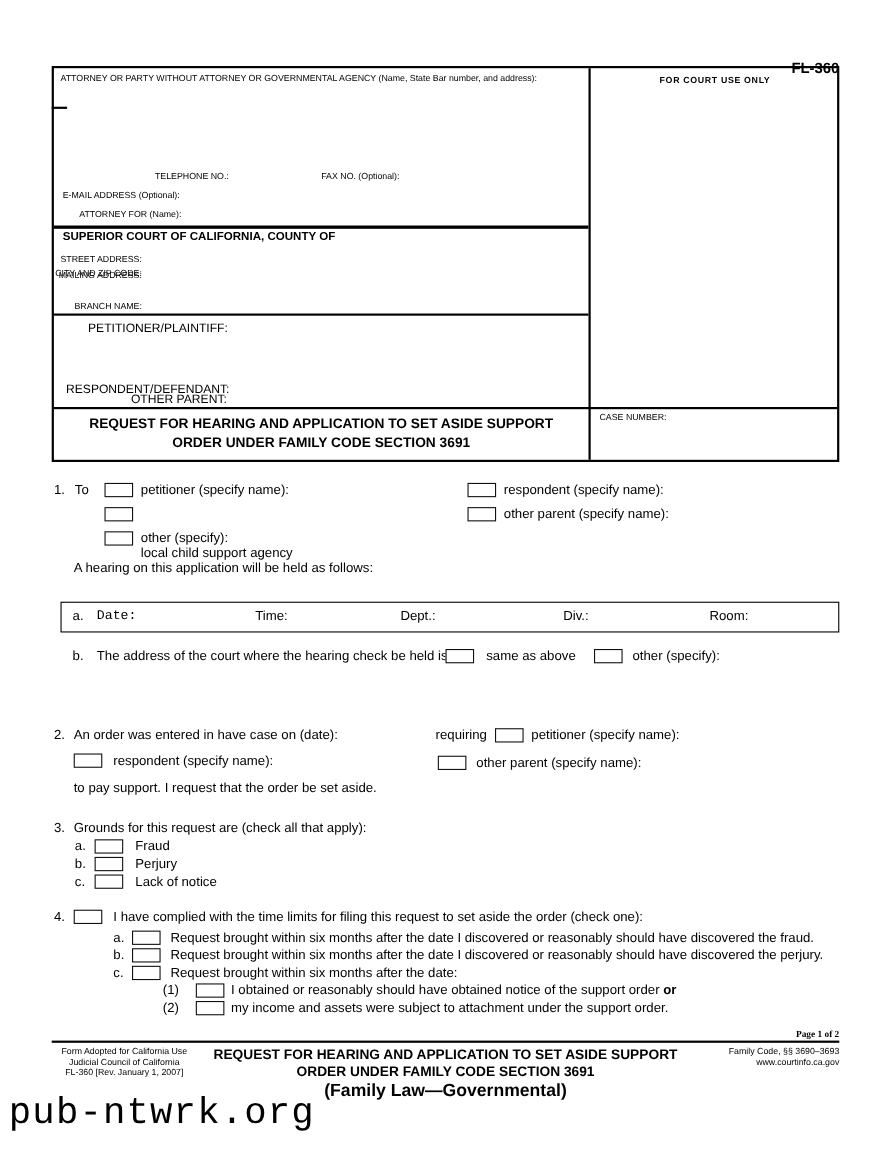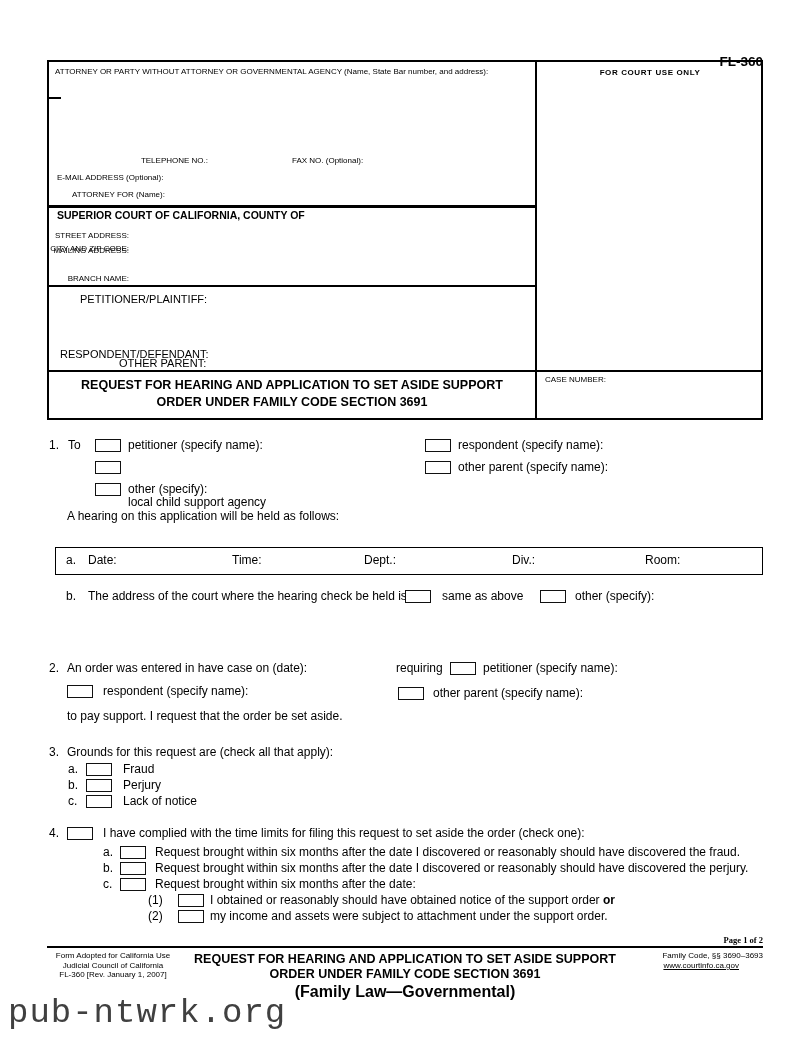--- a/index.html
+++ b/index.html
@@ -25,21 +25,21 @@
         border:2px solid #000;box-sizing:border-box;}
   .vdiv{position:absolute;left:486px;top:0;bottom:0;width:2px;background:#000;}
   .hline{position:absolute;background:#000;}
   .hearingbox{position:absolute;left:55px;top:547px;width:708px;height:28px;
         border:1.5px solid #000;box-sizing:border-box;}
   .rule{position:absolute;left:47px;top:946px;width:716px;height:1.5px;background:#000;}
   .tick{position:absolute;left:47px;top:97px;width:14px;height:2px;background:#000;}
   .watermark{
     position:absolute;left:8px;top:994px;
     font-family:"Liberation Mono", monospace;
-    font-size:34px;color:#404040;letter-spacing:1px;
+    font-size:34px;color:#000000;letter-spacing:1px;
   }
 </style>
 </head>
 <body>
 
 <div class="abs b ra" style="left:563px;top:54px;width:200px;font-size:13.5px;">FL-360</div>
 
 <div class="hbox">
   <div class="vdiv"></div>
 
@@ -87,21 +87,21 @@
 <span class="cb" style="left:425px;top:461px;"></span>
 <div class="abs f12" style="left:458px;top:460px;">other parent (specify name):</div>
 
 <span class="cb" style="left:95px;top:483px;"></span>
 <div class="abs f12" style="left:128px;top:482px;">other (specify):</div>
 
 <div class="abs f12" style="left:67px;top:509px;">A hearing on this application will be held as follows:</div>
 
 <div class="hearingbox"></div>
 <div class="abs f12" style="left:66px;top:553px;">a.</div>
-<div class="abs f12" style="left:88px;top:553px;">Date:</div>
+<div class="abs f12" style="left:88px;top:553px;font-family:Liberation Mono, monospace;">Date:</div>
 <div class="abs f12" style="left:232px;top:553px;">Time:</div>
 <div class="abs f12" style="left:364px;top:553px;">Dept.:</div>
 <div class="abs f12" style="left:512px;top:553px;">Div.:</div>
 <div class="abs f12" style="left:645px;top:553px;">Room:</div>
 
 <div class="abs f12" style="left:66px;top:589px;">b.</div>
 <div class="abs f12" style="left:88px;top:589px;">The address of the court where the hearing check be held is</div>
 <span class="cb" style="left:405px;top:590px;"></span>
 <div class="abs f12" style="left:442px;top:589px;">same as above</div>
 <span class="cb" style="left:540px;top:590px;"></span>
@@ -166,15 +166,15 @@
   <div>Form Adopted for California Use</div>
   <div>Judicial Council of California</div>
   <div>FL-360 [Rev. January 1, 2007]</div>
 </div>
 
 <div class="abs b ctr" style="left:175px;top:952px;width:460px;font-size:12.5px;">REQUEST FOR HEARING AND APPLICATION TO SET ASIDE SUPPORT</div>
 <div class="abs b ctr" style="left:175px;top:967px;width:460px;font-size:12.5px;">ORDER UNDER FAMILY CODE SECTION 3691</div>
 <div class="abs b ctr" style="left:175px;top:983px;width:460px;font-size:16px;">(Family Law—Governmental)</div>
 
 <div class="abs f8 ra" style="left:563px;top:951px;width:200px;">Family Code, §§ 3690–3693</div>
-<div class="abs f8 ra" style="left:539px;top:961px;width:200px;text-decoration:underline;">www.courtinfo.ca.gov</div>
+<div class="abs f8 ra" style="left:563px;top:961px;width:200px;">www.courtinfo.ca.gov</div>
 
 <div class="watermark">pub-ntwrk.org</div>
 
 </body></html>

